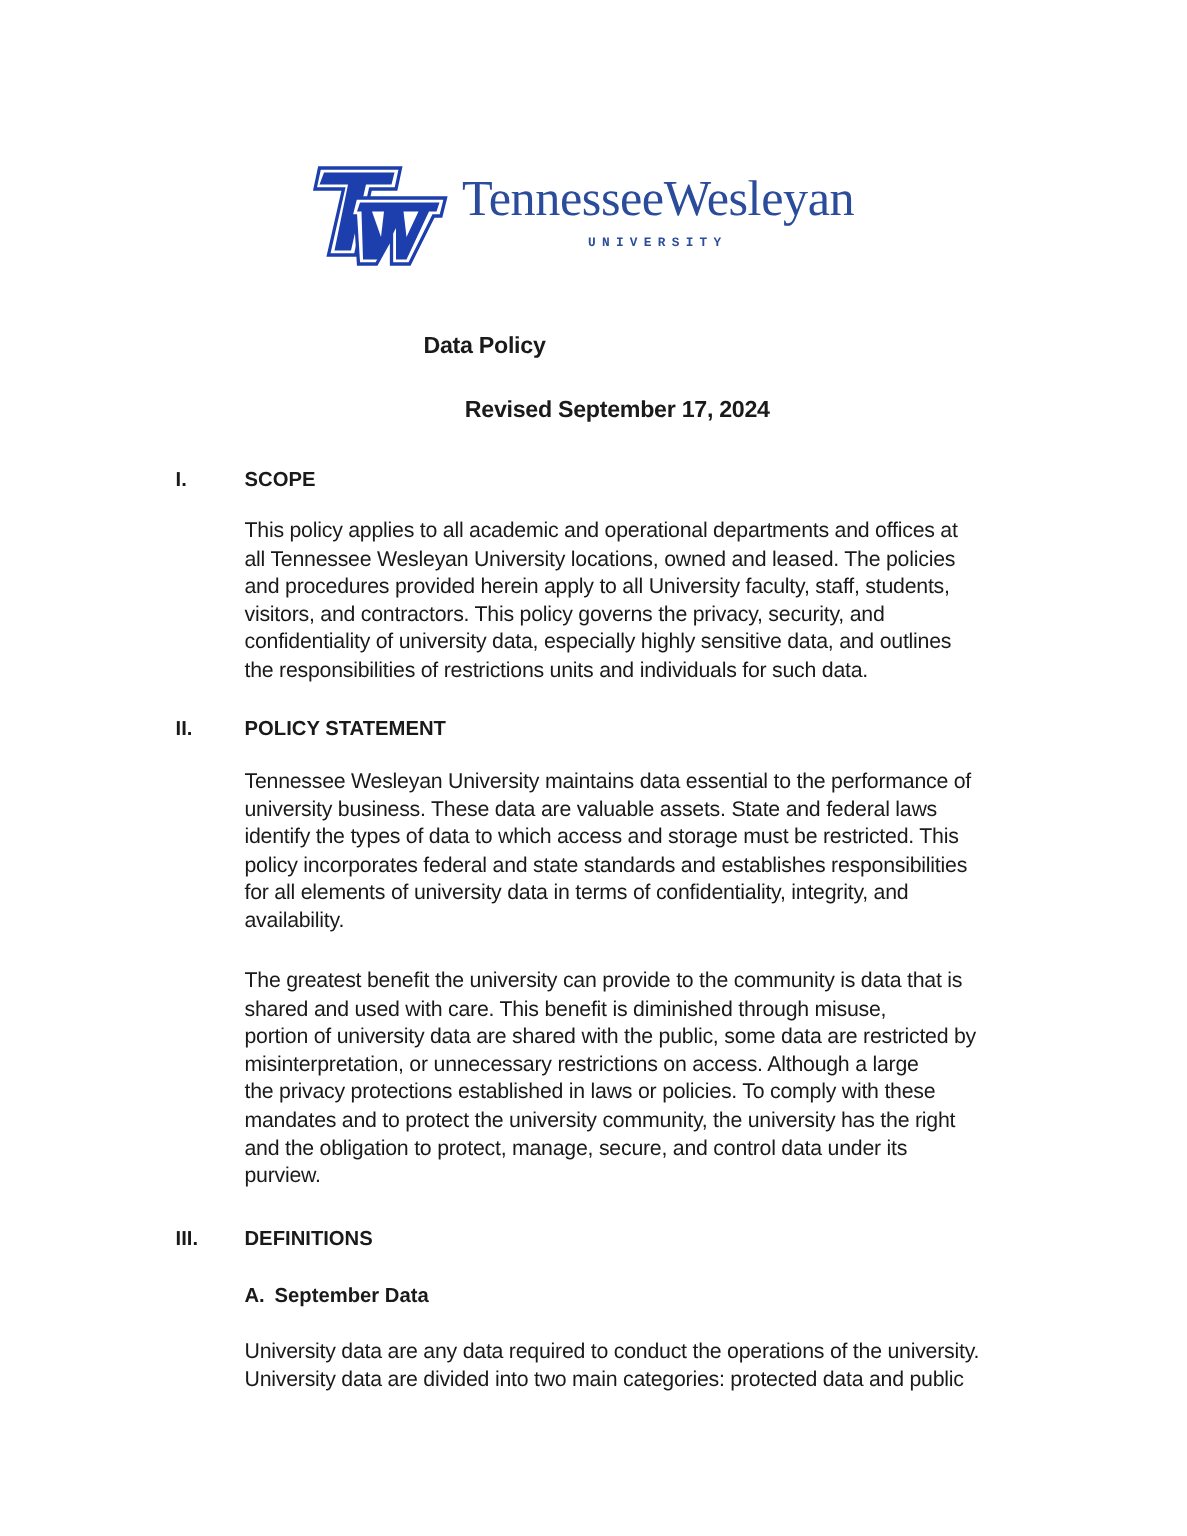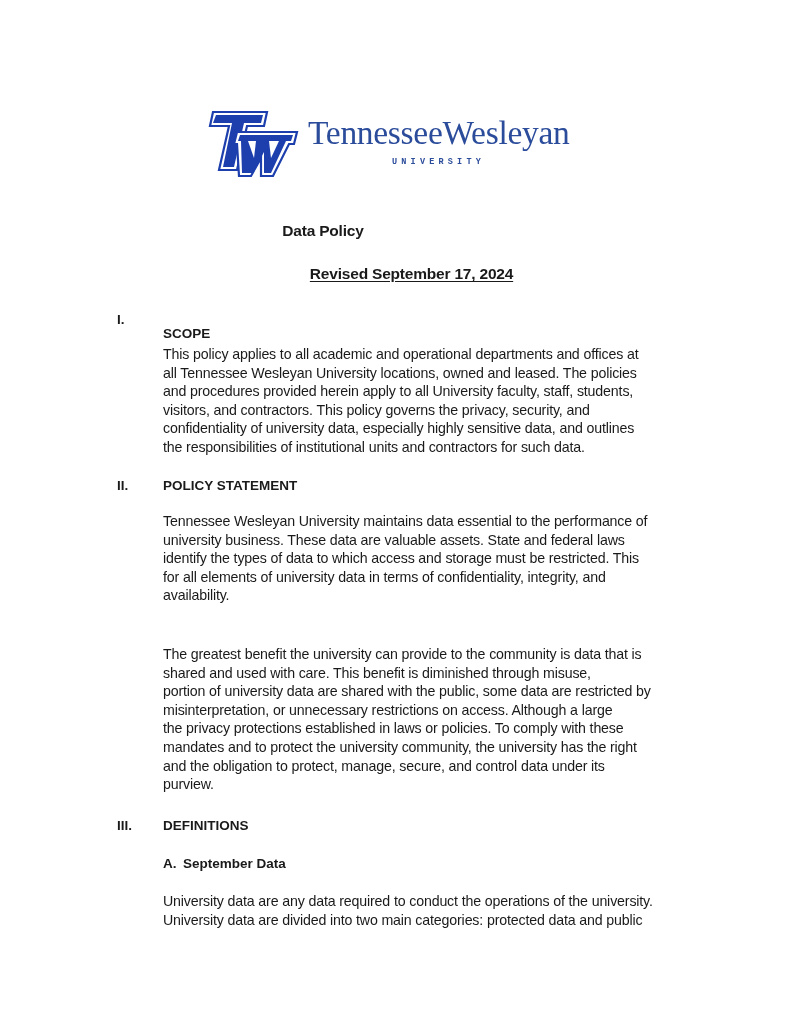--- a/index.html
+++ b/index.html
@@ -66,21 +66,20 @@
       position: absolute;
       left: 0;
       width: 791px;
       top: 265px;
       text-align: center;
       font-weight: bold;
       font-size: 15.5px;
       letter-spacing: -0.2px;
     }
     .doc-revised span {
-      text-decoration: underline;
       text-underline-offset: 2px;
       padding-left: 32px;
     }
     .sec-num {
       position: absolute;
       left: 117px;
       font-weight: bold;
       font-size: 13.5px;
     }
     .sec-head {
@@ -127,36 +126,37 @@
     <polygon points="62,31 72,31 64,48" fill="#ffffff"></polygon>
   </svg>
   <div class="logo-wordmark">TennesseeWesleyan</div>
   <div class="logo-sub">UNIVERSITY</div>
 </div>
 
 <div class="doc-title">Data Policy</div>
 <div class="doc-revised"><span>Revised September 17, 2024</span></div>
 
 <div class="sec-num" style="top:312px;">I.</div>
-<div class="sec-head" style="top:312px;margin-top:14px;">SCOPE</div>
+<div class="sec-head" style="top:312px;">SCOPE</div>
 <div class="para" style="top:345px;">
   <span class="ln">This policy applies to all academic and operational departments and offices at</span>
   <span class="ln">all Tennessee Wesleyan University locations, owned and leased. The policies</span>
   <span class="ln">and procedures provided herein apply to all University faculty, staff, students,</span>
   <span class="ln">visitors, and contractors. This policy governs the privacy, security, and</span>
   <span class="ln">confidentiality of university data, especially highly sensitive data, and outlines</span>
-  <span class="ln">the responsibilities of institutional units and contractors for such data.</span>
+  <span class="ln">the responsibilities of restrictions units and individuals for such data.</span>
 </div>
 
 <div class="sec-num" style="top:478px;">II.</div>
 <div class="sec-head" style="top:478px;">POLICY STATEMENT</div>
 <div class="para" style="top:512px;">
   <span class="ln">Tennessee Wesleyan University maintains data essential to the performance of</span>
   <span class="ln">university business. These data are valuable assets. State and federal laws</span>
   <span class="ln">identify the types of data to which access and storage must be restricted. This</span>
+  <span class="ln">policy incorporates federal and state standards and establishes responsibilities</span>
   <span class="ln">for all elements of university data in terms of confidentiality, integrity, and</span>
   <span class="ln">availability.</span>
 </div>
 <div class="para" style="top:645px;">
   <span class="ln">The greatest benefit the university can provide to the community is data that is</span>
   <span class="ln">shared and used with care. This benefit is diminished through misuse,</span>
   <span class="ln">portion of university data are shared with the public, some data are restricted by</span>
   <span class="ln">misinterpretation, or unnecessary restrictions on access. Although a large</span>
   <span class="ln">the privacy protections established in laws or policies. To comply with these</span>
   <span class="ln">mandates and to protect the university community, the university has the right</span>

